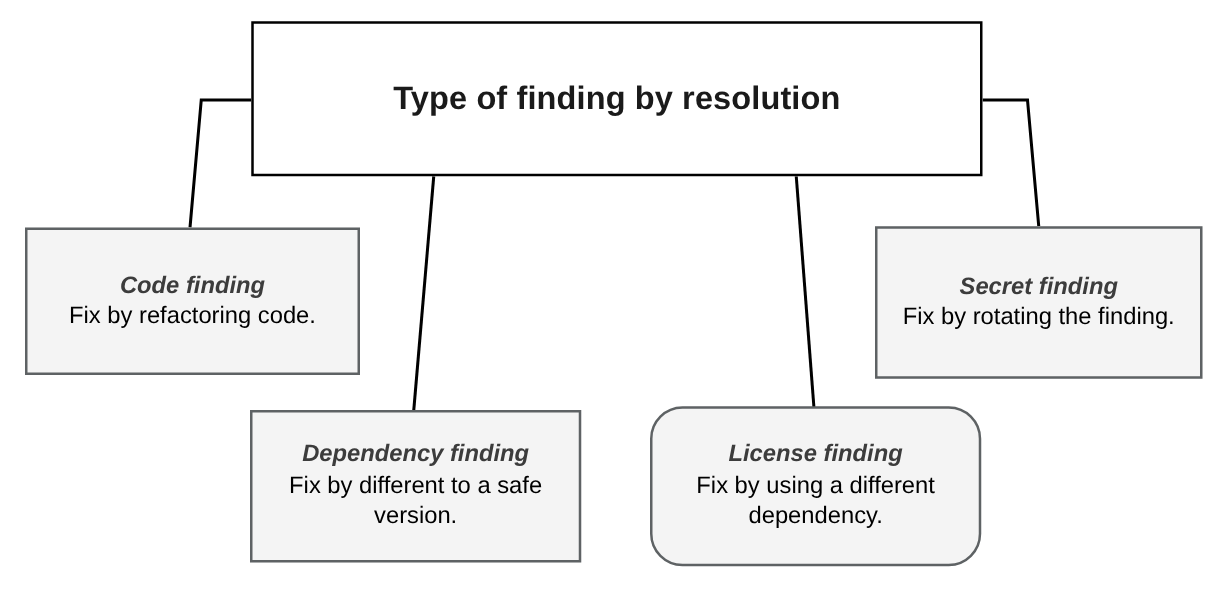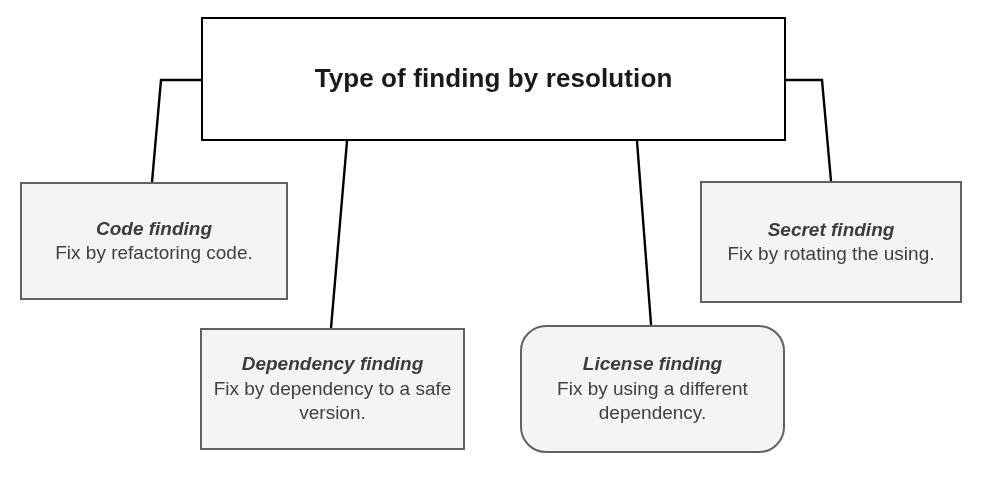--- a/index.html
+++ b/index.html
@@ -56,21 +56,21 @@
     font-size: 19px;
     font-weight: bold;
     font-style: italic;
     color: #3c3c3c;
     line-height: 1.3;
   }
   .child-desc {
     font-size: 19px;
     font-weight: normal;
     font-style: normal;
-    color: #404040;
+    color: #000000;
     line-height: 1.28;
     padding: 0 6px;
   }
   
   #node-root      { left: 201px; top: 17px;  width: 585px; height: 124px; }
   #node-code      { left: 20px;  top: 182px; width: 268px; height: 118px; text-align: right; }
   #node-dependency{ left: 200px; top: 328px; width: 265px; height: 122px; }
   #node-license   { left: 520px; top: 325px; width: 265px; height: 128px; border-radius: 26px; }
   #node-secret    { left: 700px; top: 181px; width: 262px; height: 122px; }
 </style>
@@ -94,26 +94,26 @@
     <div class="root-title">Type of finding by resolution</div>
   </div>
 
   <div class="node node-child" id="node-code">
     <div class="child-title">Code finding</div>
     <div class="child-desc">Fix by refactoring code.</div>
   </div>
 
   <div class="node node-child" id="node-dependency">
     <div class="child-title">Dependency finding</div>
-    <div class="child-desc">Fix by dependency to a safe version.</div>
+    <div class="child-desc">Fix by different to a safe version.</div>
   </div>
 
   <div class="node node-child" id="node-license">
     <div class="child-title">License finding</div>
     <div class="child-desc">Fix by using a different dependency.</div>
   </div>
 
   <div class="node node-child" id="node-secret">
     <div class="child-title">Secret finding</div>
-    <div class="child-desc">Fix by rotating the using.</div>
+    <div class="child-desc">Fix by rotating the finding.</div>
   </div>
 
 </div>
 
 </body></html>

